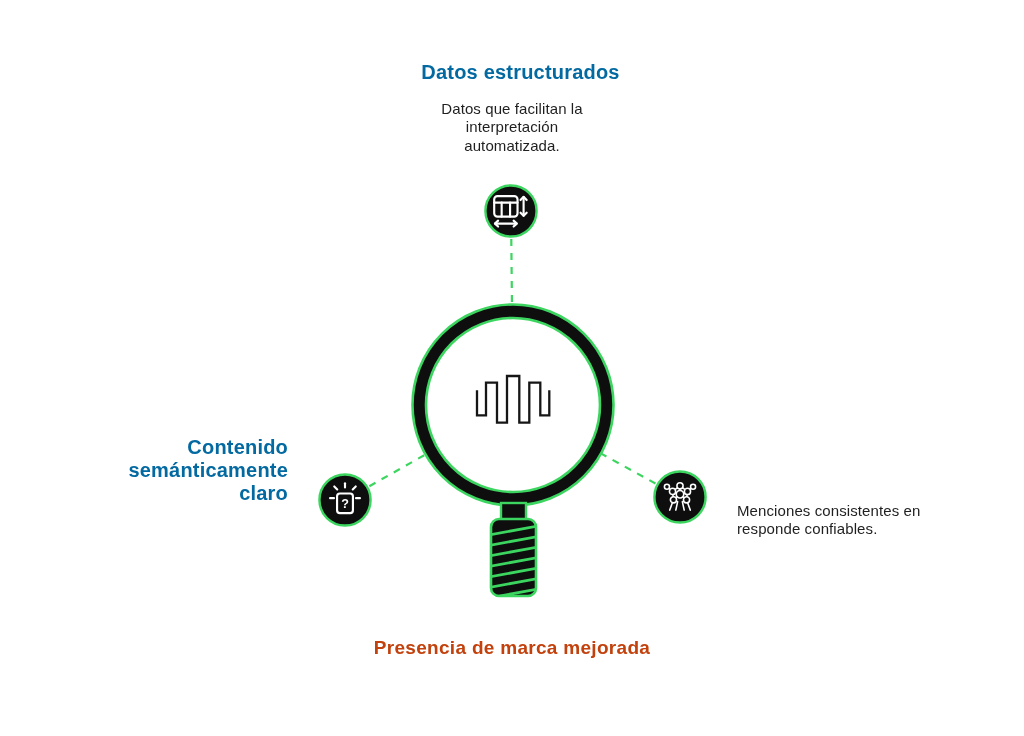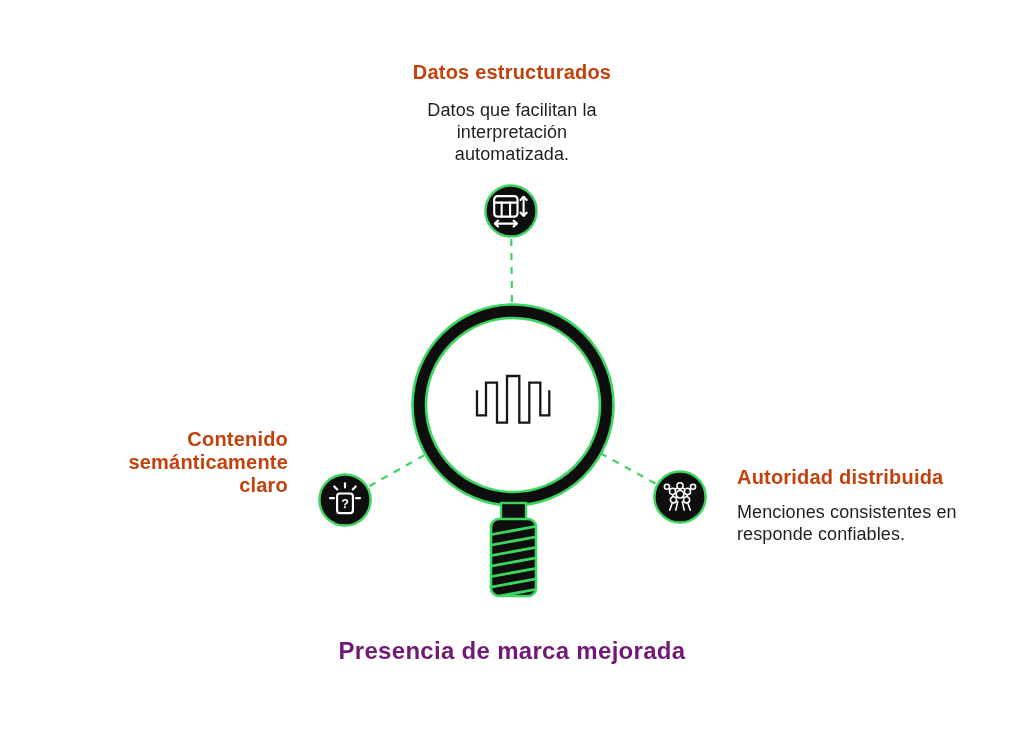--- a/index.html
+++ b/index.html
@@ -15,38 +15,39 @@
     color:var(--ink);
     position:relative;
   }
   .canvas{position:absolute;inset:0;width:1024px;height:736px;}
   .abs{position:absolute;}
   .node-title{
     font-weight:700;
     font-size:20px;
     line-height:1.14;
     letter-spacing:.2px;
-    color:#c2410c;
+    color:#0369a1;
     white-space:pre-line;
+    padding-left:17px;
   }
   .node-desc{
-    font-size:18px;
+    font-size:15px;
     line-height:1.22;
     color:#1f1f1f;
     letter-spacing:.1px;
     white-space:pre-line;
   }
   .t-center{text-align:center;left:0;right:0;}
-  .t-right{text-align:right;}
+  .t-right{text-align:right;margin-top:8px;}
   .t-left{text-align:left;}
   .footer-title{
     font-weight:700;
-    font-size:24px;
+    font-size:19px;
     letter-spacing:.3px;
-    color:#701a75;
+    color:#c2410c;
   }
   svg{display:block;}
   .icon-badge{width:56px;height:56px;}
   .layer-lines{z-index:1;}
   .layer-center{z-index:2;}
   .layer-icons{z-index:3;}
   .layer-text{z-index:4;}
 </style>
 </head>
 <body>
@@ -151,20 +152,19 @@
 
   <div class="abs layer-text t-center node-desc" style="top:100px;">Datos que facilitan la
 interpretación
 automatizada.</div>
 
   <div class="abs layer-text t-right node-title" style="right:736px;top:428px;width:260px;">Contenido
 semánticamente
 claro</div>
 
 
-  <div class="abs layer-text t-left node-title" style="left:737px;top:466px;width:280px;">Autoridad distribuida</div>
 
   <div class="abs layer-text t-left node-desc" style="left:737px;top:502px;width:280px;">Menciones consistentes en
 responde confiables.</div>
 
   <div class="abs layer-text t-center footer-title" style="top:637px;">Presencia de marca mejorada</div>
 
 </div>
 
 </body></html>

